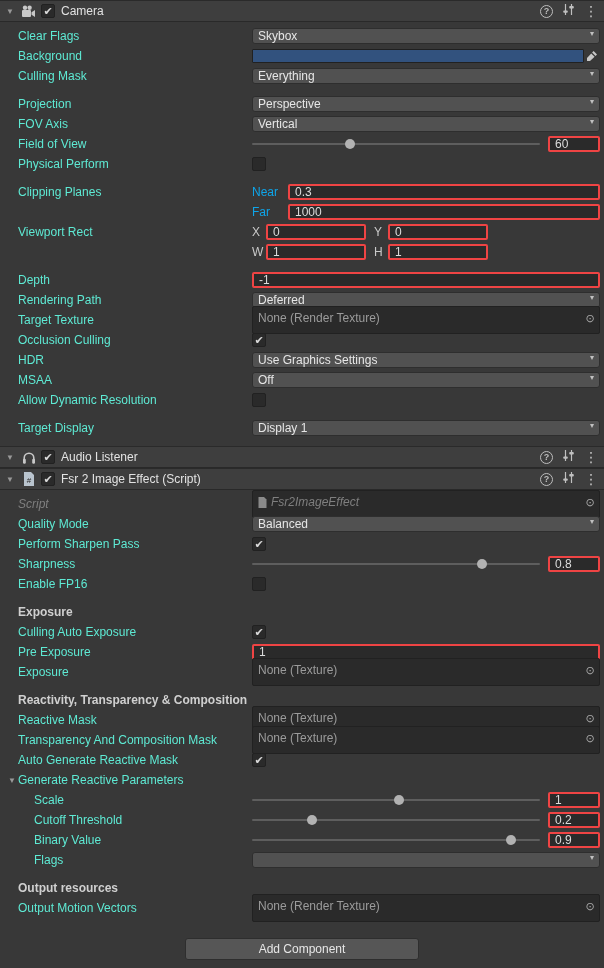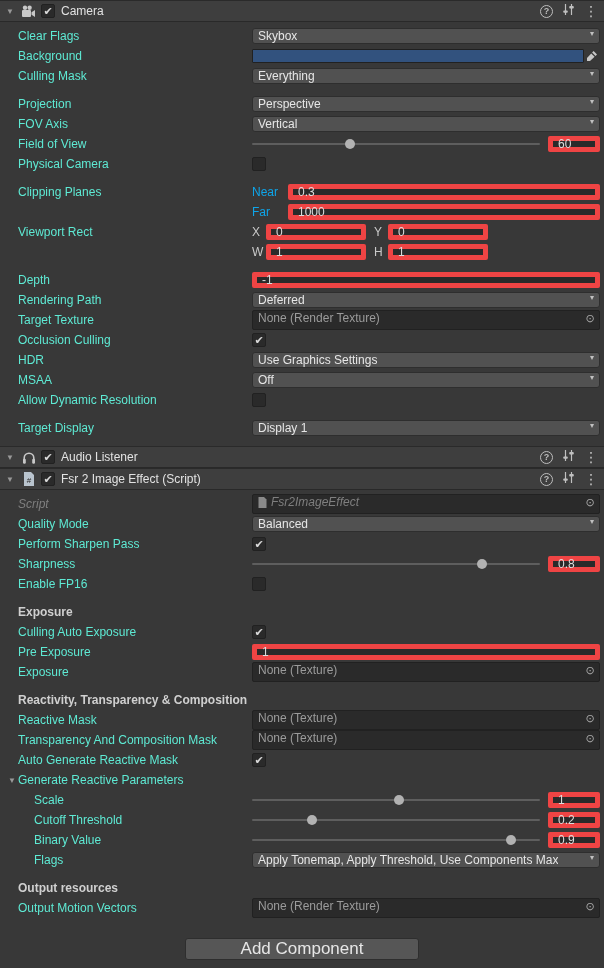--- a/index.html
+++ b/index.html
@@ -25,45 +25,45 @@
   .ctrl { flex: 1; display: flex; align-items: center; min-width: 0; }
   .gap { height: 8px; }
   .section-header { height: 20px; line-height: 20px; padding-left: 18px; font-weight: bold; color: #d0d0d0; }
   .disabled { color: #7f7f7f !important; font-style: italic; }
 
   
   .dropdown { flex: 1; height: 16px; background: #515151; border: 1px solid #2e2e2e; border-radius: 3px; display: flex; align-items: flex-start; padding: 0 5px; color: #e6e6e6; min-width: 0; }
   .dd-val { white-space: nowrap; overflow: hidden; text-overflow: ellipsis; }
   .dd-arrow { margin-left: auto; font-size: 8px; color: #c0c0c0; padding-left: 4px; }
 
-  .textfield { flex: 1; height: 16px; background: #2a2a2a; border: 5px solid #ef4444; border-radius: 2px; display: flex; align-items: center; padding: 0 5px; color: #dcdcdc; min-width: 0; }
+  .textfield { flex: 1; height: 16px; background: #2a2a2a; border: 2px solid #ef4444; border-radius: 2px; display: flex; align-items: center; padding: 0 5px; color: #dcdcdc; min-width: 0; }
   .textfield.num { flex: 0 0 52px; width: 52px; margin-left: 8px; }
   .textfield.vr { flex: 0 0 100px; width: 100px; margin-right: 8px; }
 
-  .objfield { flex: 1; height: 20px; background: #2a2a2a; border: 1px solid #212121; border-radius: 2px; display: flex; align-items: center; padding: 0 2px 4px 5px; color: #9b9b9b; min-width: 0; }
+  .objfield { flex: 1; height: 28px; background: #2a2a2a; border: 1px solid #212121; border-radius: 2px; display: flex; align-items: center; padding: 0 2px 4px 5px; color: #9b9b9b; min-width: 0; }
   .obj-picker { margin-left: auto; width: 14px; text-align: center; color: #aaaaaa; font-size: 11px; }
   .script-glyph { display: flex; align-items: center; margin-right: 4px; }
 
   .checkbox { width: 14px; height: 14px; background: #2a2a2a; border: 1px solid #212121; border-radius: 2px; display: flex; align-items: center; justify-content: center; flex: 0 0 14px; }
   .checkbox .check { display: none; color: #d8d8d8; font-size: 11px; line-height: 11px; }
   .checkbox.checked .check { display: block; }
 
   .slider { position: relative; flex: 1; height: 16px; min-width: 0; }
   .slider .track { position: absolute; left: 0; right: 0; top: 7px; height: 2px; background: #5e5e5e; border-radius: 1px; }
   .slider .thumb { position: absolute; top: 3px; width: 10px; height: 10px; border-radius: 50%; background: #b2b2b2; margin-left: -5px; }
 
   .axis { width: 14px; flex: 0 0 14px; color: #c9c9c9; }
   .sub { width: 36px; flex: 0 0 36px; color: #0ea5e9; }
 
   .colorfield { flex: 1; display: flex; align-items: center; height: 14px; }
   .swatch { flex: 1; height: 14px; border: 1px solid #212121; border-radius: 1px; }
   .eyedropper { width: 16px; height: 14px; display: flex; align-items: center; justify-content: center; }
 
   .footer { margin-top: 12px; display: flex; justify-content: center; }
-  .add-component { width: 234px; height: 22px; background: #565656; border: 1px solid #2e2e2e; border-radius: 3px; color: #e6e6e6; font-family: "Liberation Sans", sans-serif; font-size: 17px; }
+  .add-component { width: 234px; height: 22px; background: #565656; border: 1px solid #2e2e2e; border-radius: 3px; color: #e6e6e6; font-family: "Liberation Sans", sans-serif; font-size: 12px; }
 </style>
 </head>
 <body>
 
 <div class="inspector">
 
   <div class="comp-header">
     <span class="foldout">▼</span>
     <span class="hdr-icon">
       <svg width="15" height="13" viewBox="0 0 15 13">
@@ -156,21 +156,21 @@
           <div class="track"></div>
           <div class="thumb" style="left: 34%;"></div>
         </div>
         <div class="textfield num">
             <span>60</span>
           </div>
       </div>
     </div>
 
     <div class="row">
-      <span class="lbl">Physical Camera</span>
+      <span class="lbl">Physical Perform</span>
       <div class="ctrl">
         <span class="checkbox"></span>
       </div>
     </div>
 
     <div class="gap"></div>
 
     <div class="row">
       <span class="lbl">Clipping Planes</span>
       <div class="ctrl">
@@ -513,21 +513,20 @@
         <div class="textfield num">
             <span>0.9</span>
           </div>
       </div>
     </div>
 
     <div class="row">
       <span class="lbl indent">Flags</span>
       <div class="ctrl">
         <div class="dropdown">
-          <span class="dd-val">Apply Tonemap, Apply Threshold, Use Components Max</span>
           <span class="dd-arrow">▾</span>
         </div>
       </div>
     </div>
 
     <div class="gap"></div>
 
     <div class="section-header">Output resources</div>
 
     <div class="row">

